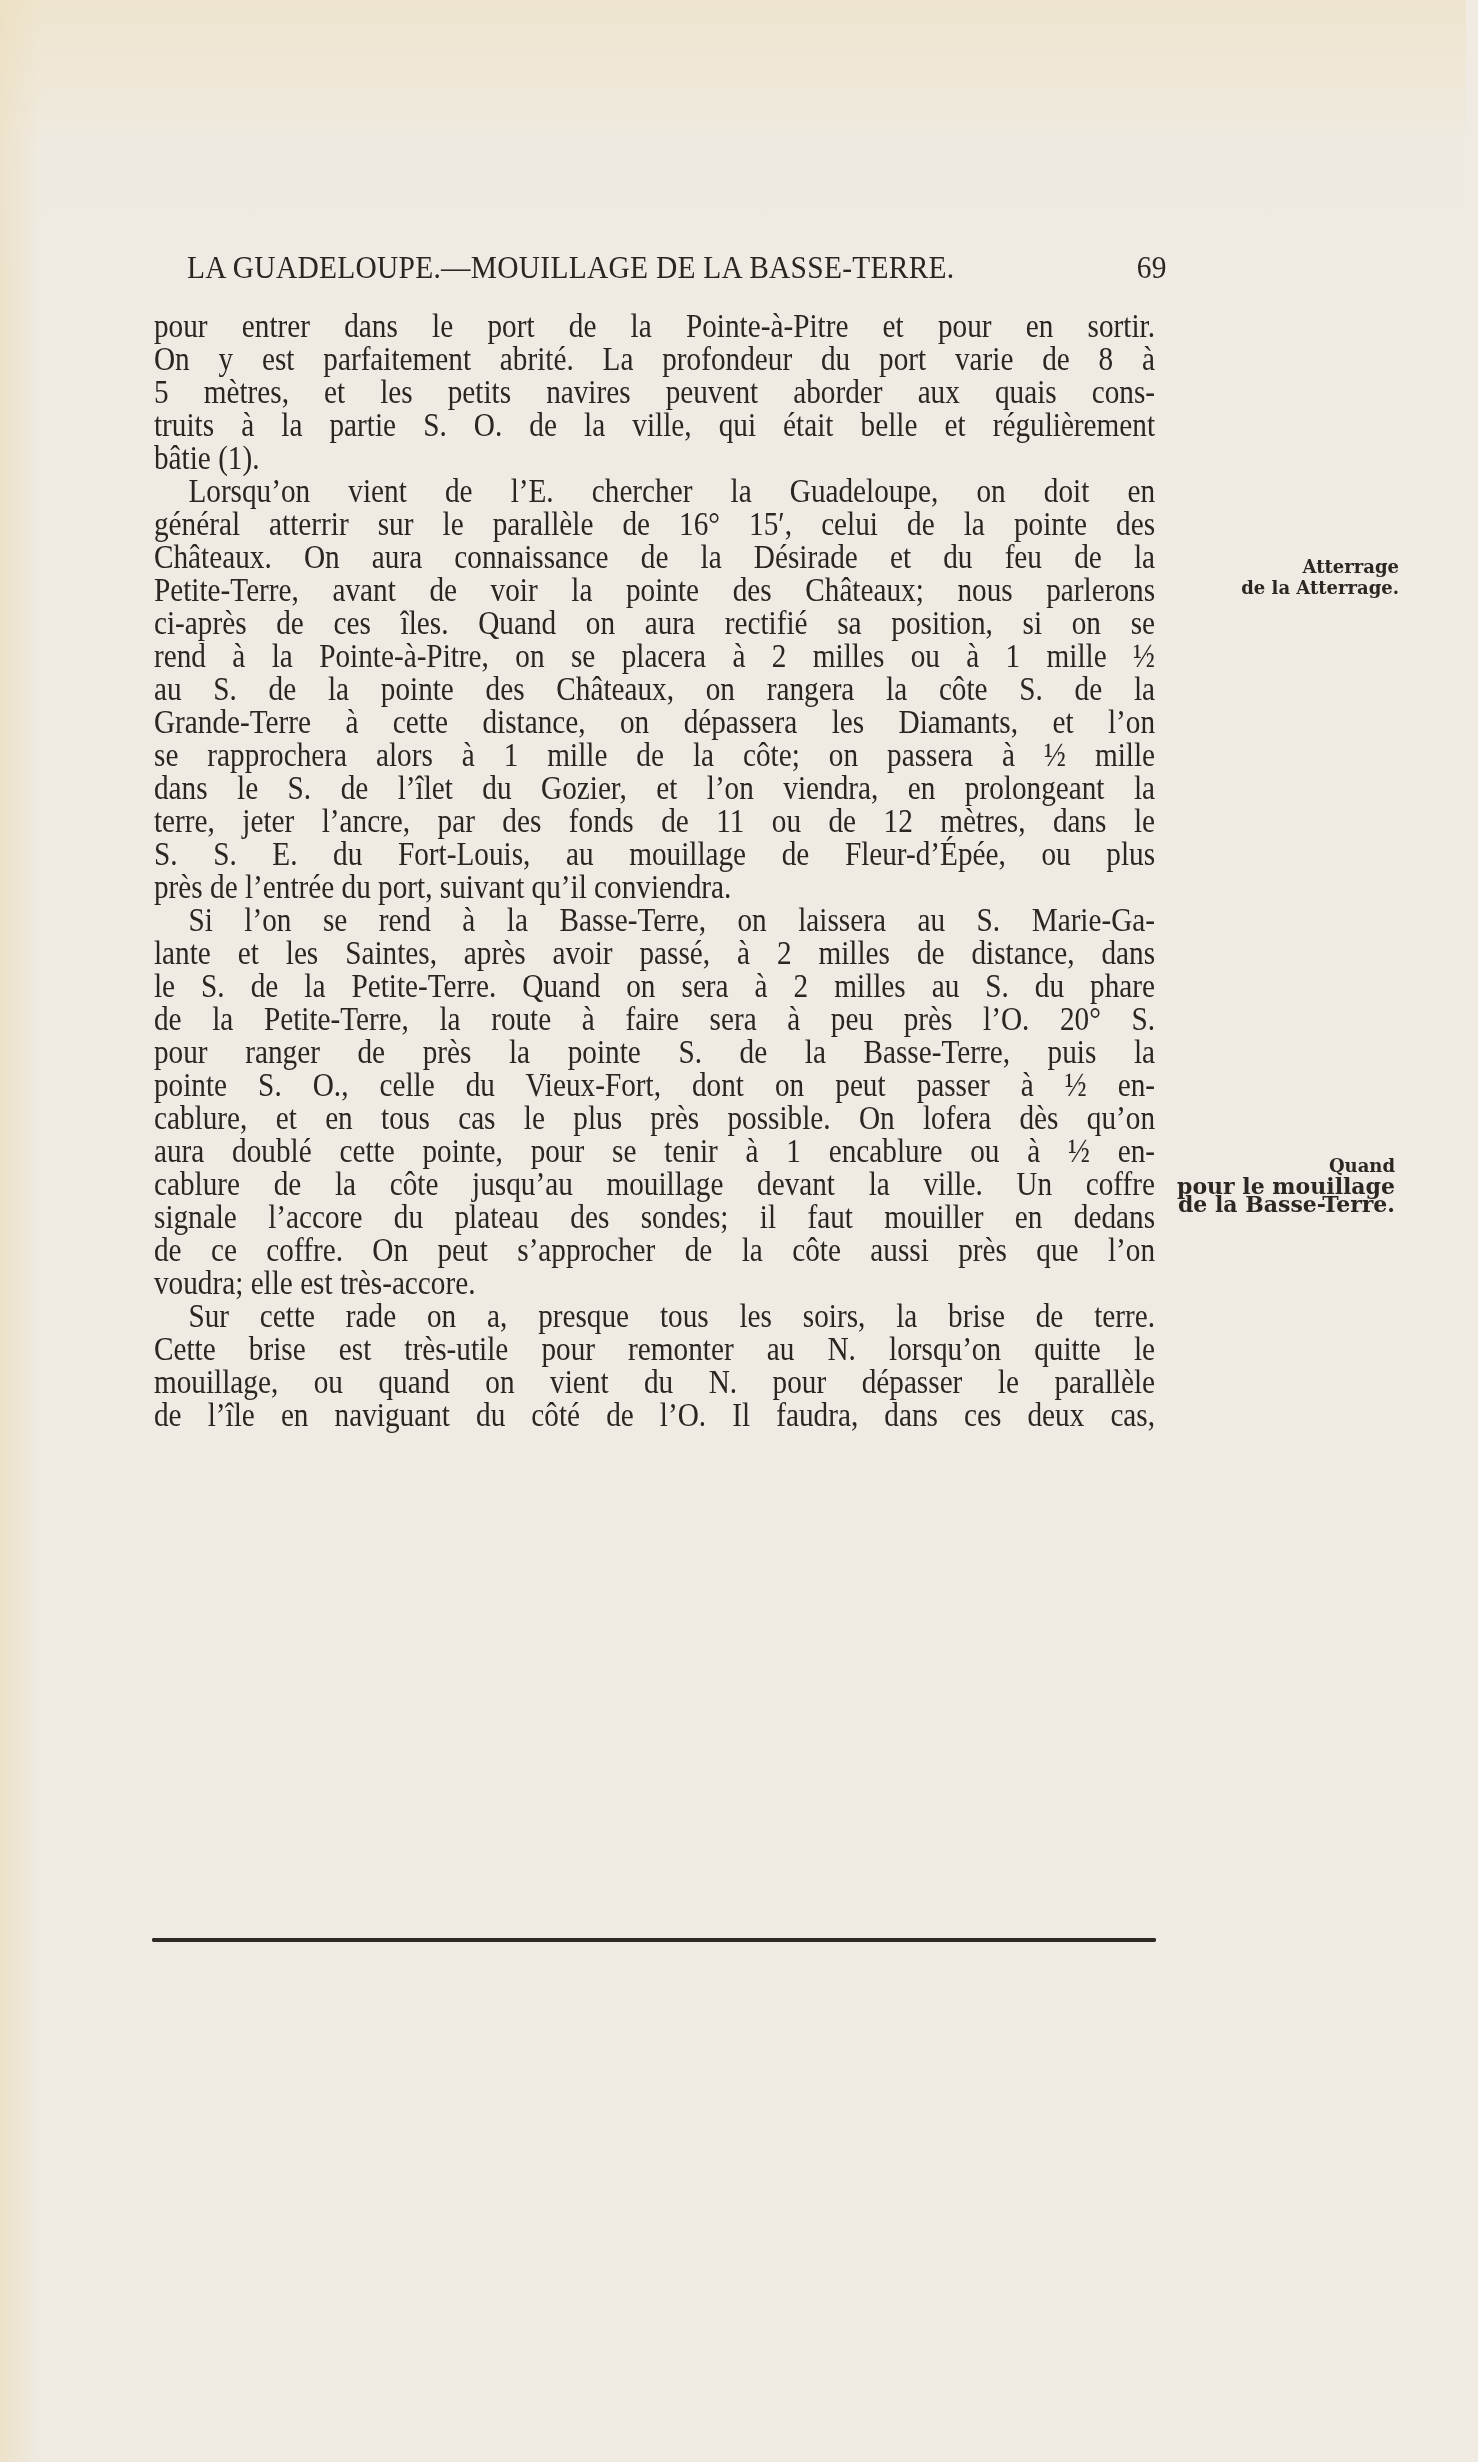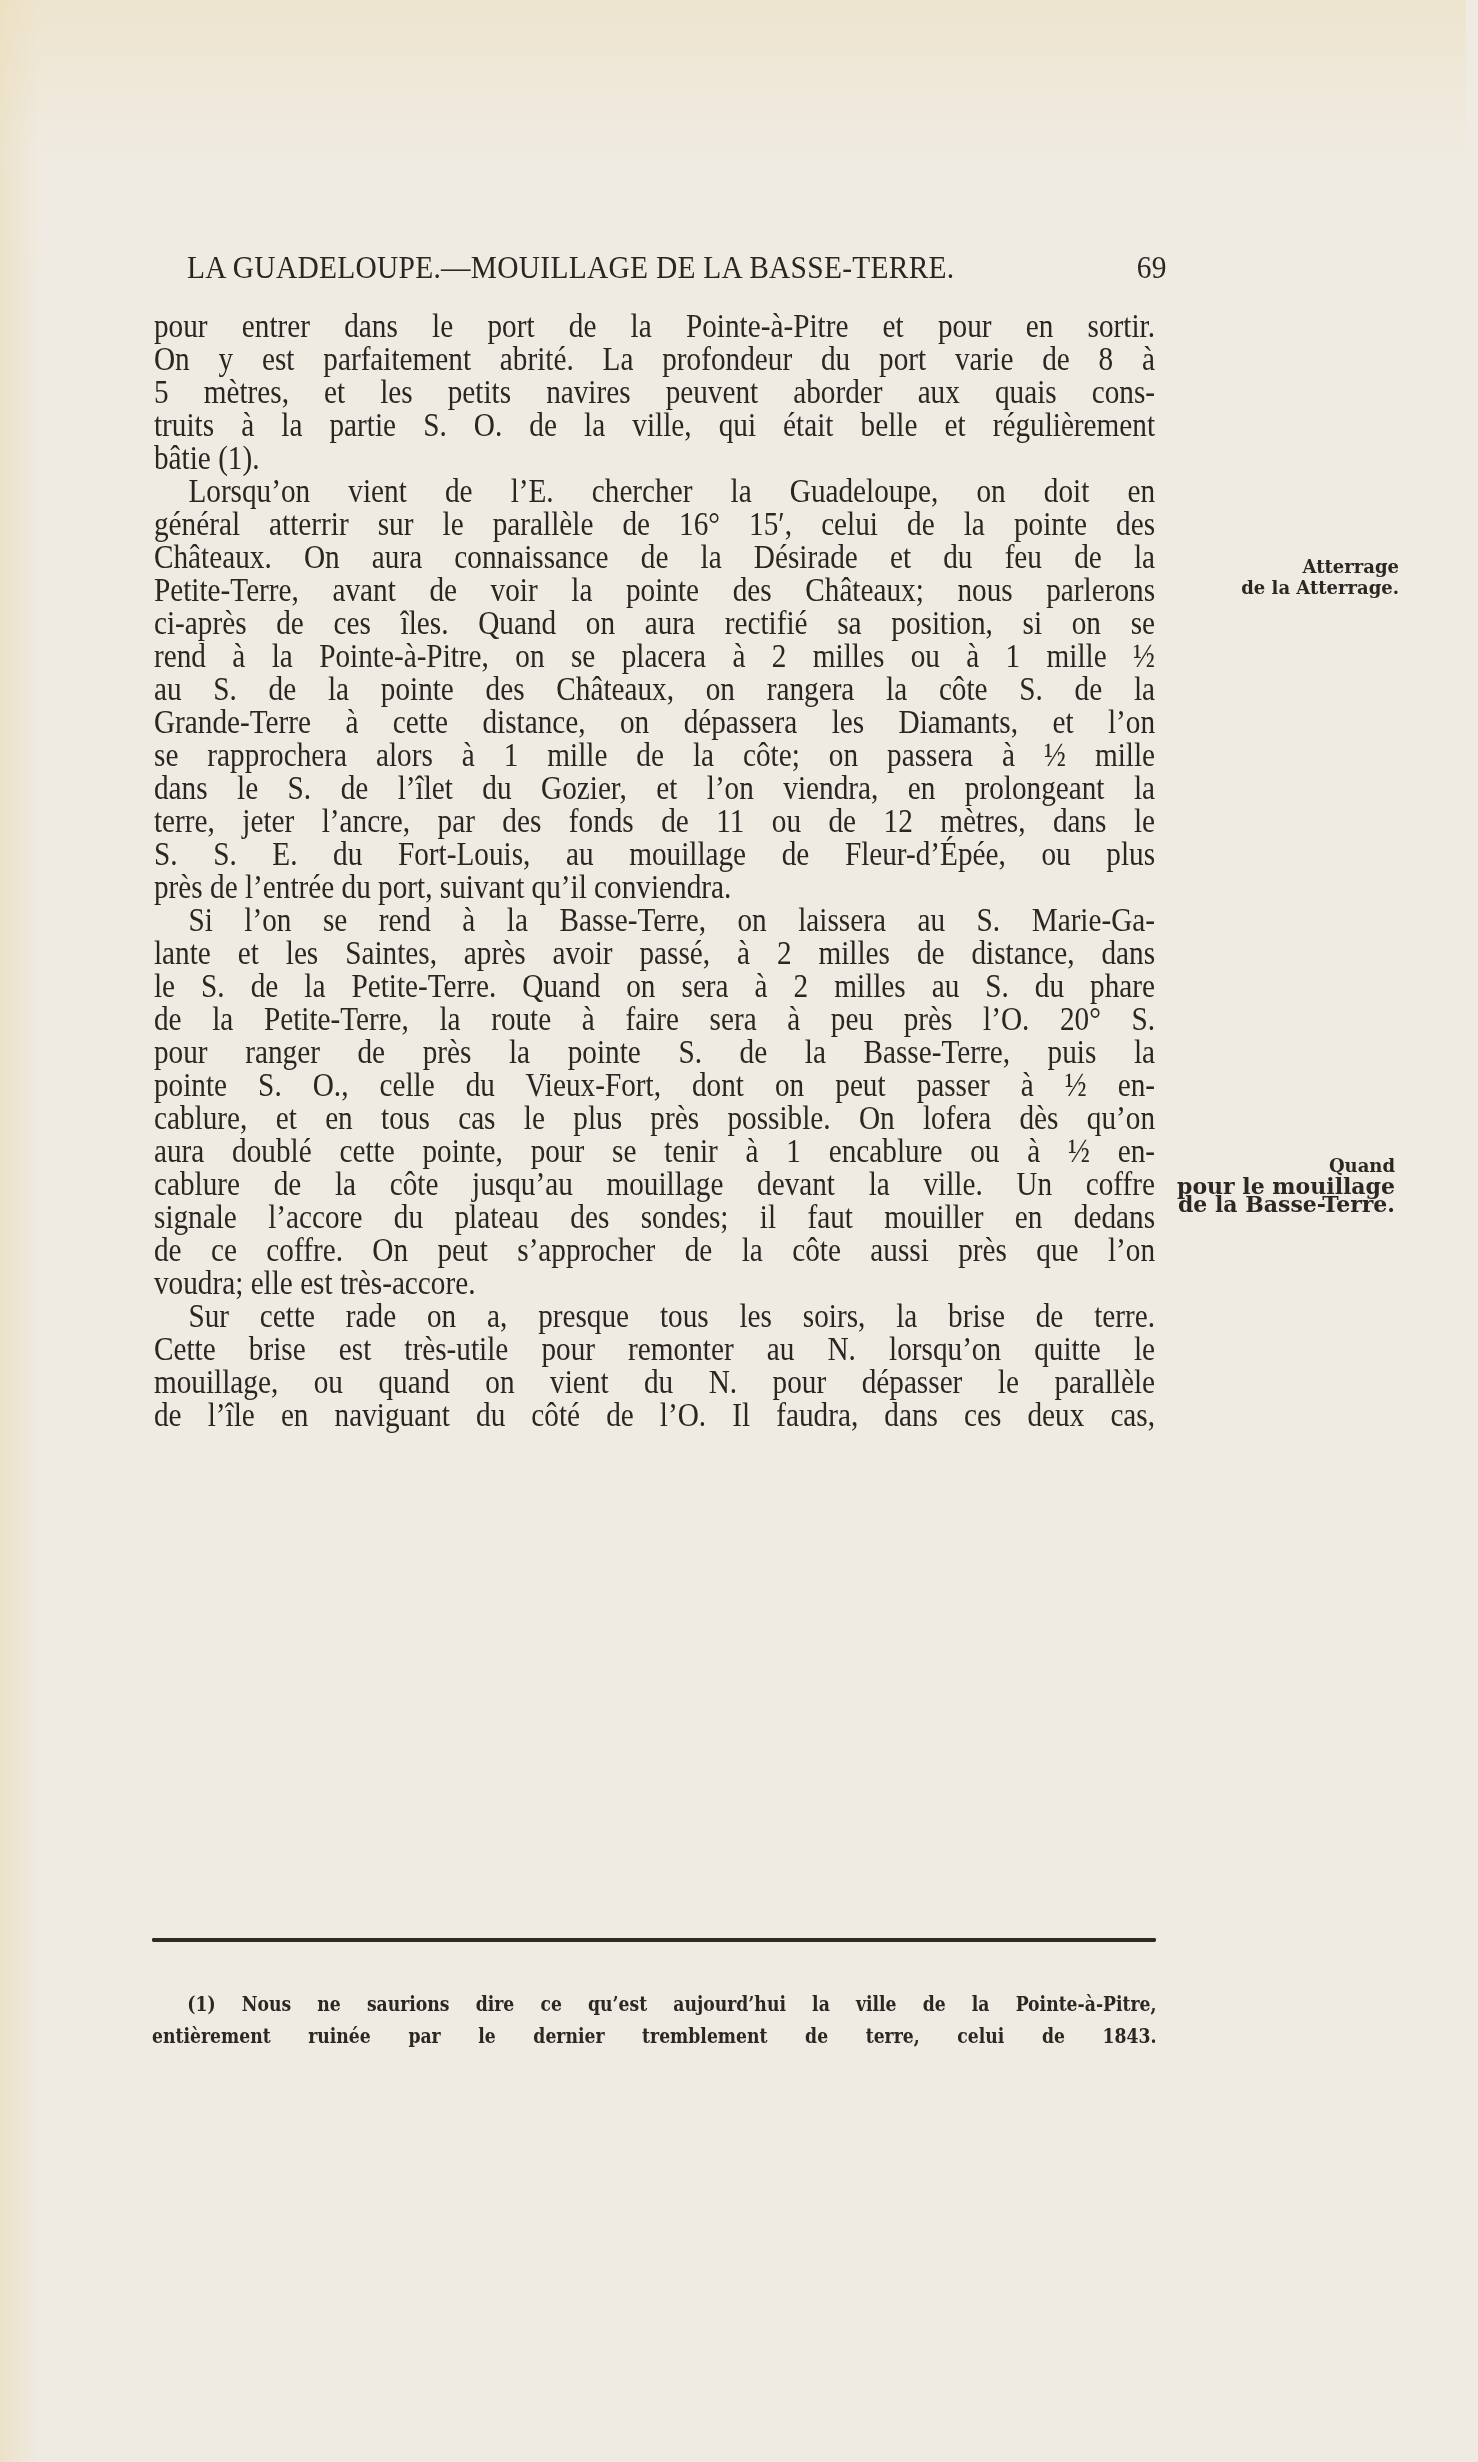--- a/index.html
+++ b/index.html
@@ -154,19 +154,15 @@
   </div>
 
   <div class="margin-note note-route">
     <div>Quand</div>
     <div class="sub">pour le mouillage</div>
     <div class="sub">de la Basse-Terre.</div>
   </div>
 
   <div class="rule"></div>
 
-  <div class="footnote">
-    <div class="fl first">(1) Nous ne saurions dire ce qu’est aujourd’hui la ville de la Pointe-à-Pitre,</div>
-    <div class="fl">entièrement ruinée par le dernier tremblement de terre, celui de 1843.</div>
-  </div>
 
 </div>
 
 
 </body></html>

